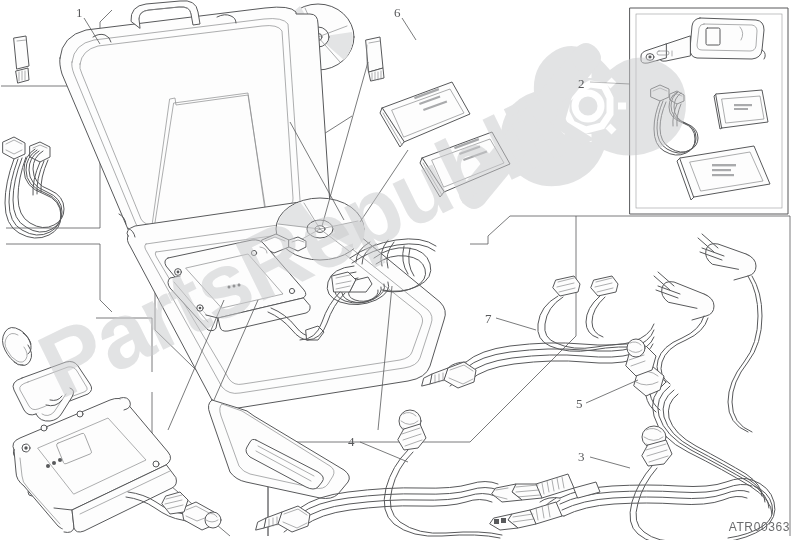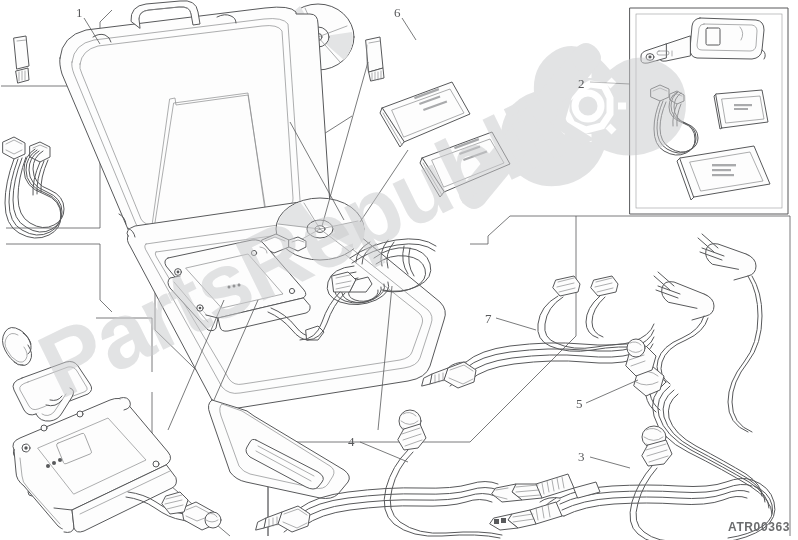--- a/index.html
+++ b/index.html
@@ -1,21 +1,21 @@
 <!DOCTYPE html>
 <html><head>
 <meta charset="utf-8">
 <style>
   html,body{margin:0;padding:0;background:#fff;}
   body{width:798px;height:540px;overflow:hidden;font-family:"Liberation Sans",sans-serif;}
   #stage{position:relative;width:798px;height:540px;background:#ffffff;}
   #stage svg{position:absolute;left:0;top:0;}
   .lbl{position:absolute;font-family:"Liberation Serif",serif;font-size:13px;color:#58595b;letter-spacing:0;}
   .partno{position:absolute;right:8px;bottom:6px;font-family:"Liberation Sans",sans-serif;font-size:12px;
-          color:#6b6c6e;letter-spacing:.6px;font-weight:700;}
+          color:#6b6c6e;letter-spacing:.6px;font-weight:400;}
   .wm{position:absolute;left:0;top:0;width:798px;height:540px;pointer-events:none;}
 </style>
 </head>
 <body>
 
 <div id="stage">
 
   <svg width="798" height="540" viewBox="0 0 798 540">
     <defs>
       <style>

